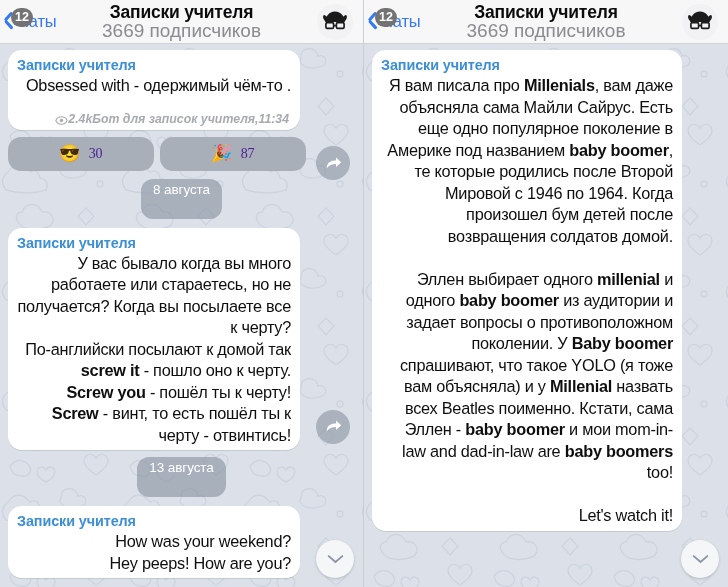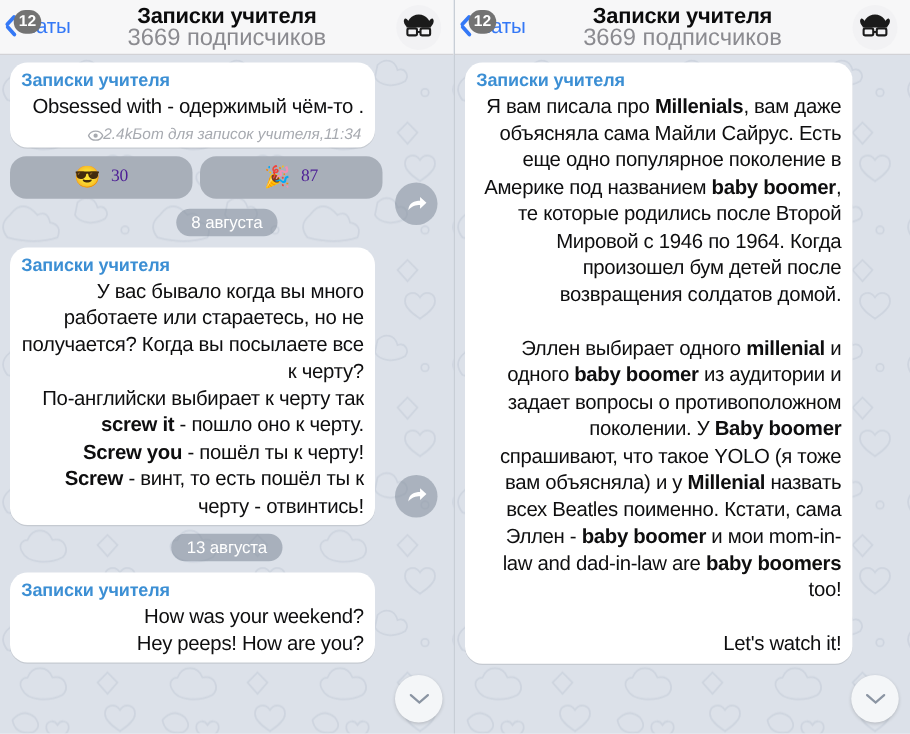--- a/index.html
+++ b/index.html
@@ -133,22 +133,23 @@
   }
   .msg b { font-weight: bold; }
   .meta {
     display: flex;
     align-items: center;
     justify-content: flex-end;
     gap: 0;
     font-size: 12.3px;
     color: #a7aab0;
     font-style: italic;
-    margin-top: 3px;
+    margin-top: 15px;
     padding-right: 2px;
+    font-weight: bold;
   }
   .eye {
     width: 13px; height: 9px;
     display: inline-block;
     position: relative;
     flex: 0 0 auto;
   }
 
   
   .reactions { display: flex; gap: 6px; padding: 0 8px; margin: 3px 0 8px 0; }
@@ -163,21 +164,21 @@
   }
   .reaction .emo { font-size: 17px; line-height: 1; }
   .reaction .cnt { font-size: 14px; color: #4c1d95; letter-spacing: -0.2px; font-family: Liberation Serif, serif; }
 
   
   .divider { display: flex; justify-content: center; margin: 4px 0 9px 0; }
   .divider span {
     background: rgba(125,136,152,0.55);
     color: #fff;
     font-size: 13.5px;
-    padding: 3px 12px 4px 12px;
+    padding: 3px 12px 22px 12px;
     border-radius: 12px;
     letter-spacing: -0.1px;
   }
 
   
   .share-btn {
     position: absolute;
     width: 34px; height: 34px;
     border-radius: 50%;
     background: rgba(130,140,155,0.55);
@@ -283,21 +284,21 @@
         </div>
 
         <div class="divider">
           <span>8 августа</span>
         </div>
 
         <div class="row">
           <div class="bubble">
             <div class="chan">Записки учителя</div>
             <div class="msg">У вас бывало когда вы много работаете или стараетесь, но не получается? Когда вы посылаете все к черту?</div>
-            <div class="msg"><span>По-английски выбирает к черту так </span><b>screw it</b> - пошло оно к черту.</div>
+            <div class="msg"><span>По-английски посылают к домой так </span><b>screw it</b> - пошло оно к черту.</div>
             <div class="msg"><b>Screw you</b> - пошёл ты к черту!</div>
             <div class="msg"><b>Screw</b> - винт, то есть пошёл ты к черту - отвинтись!</div>
           </div>
           <div class="share-btn" style="right:13px; top:182px;">
             <svg width="17" height="15" viewBox="0 0 20 17">
               <path d="M2 14 C2 7 8 5 13 5 L13 1.5 L19 7 L13 12.5 L13 9 C9 9 5 10 2 14 Z" fill="#ffffff"></path>
             </svg>
           </div>
         </div>
 

